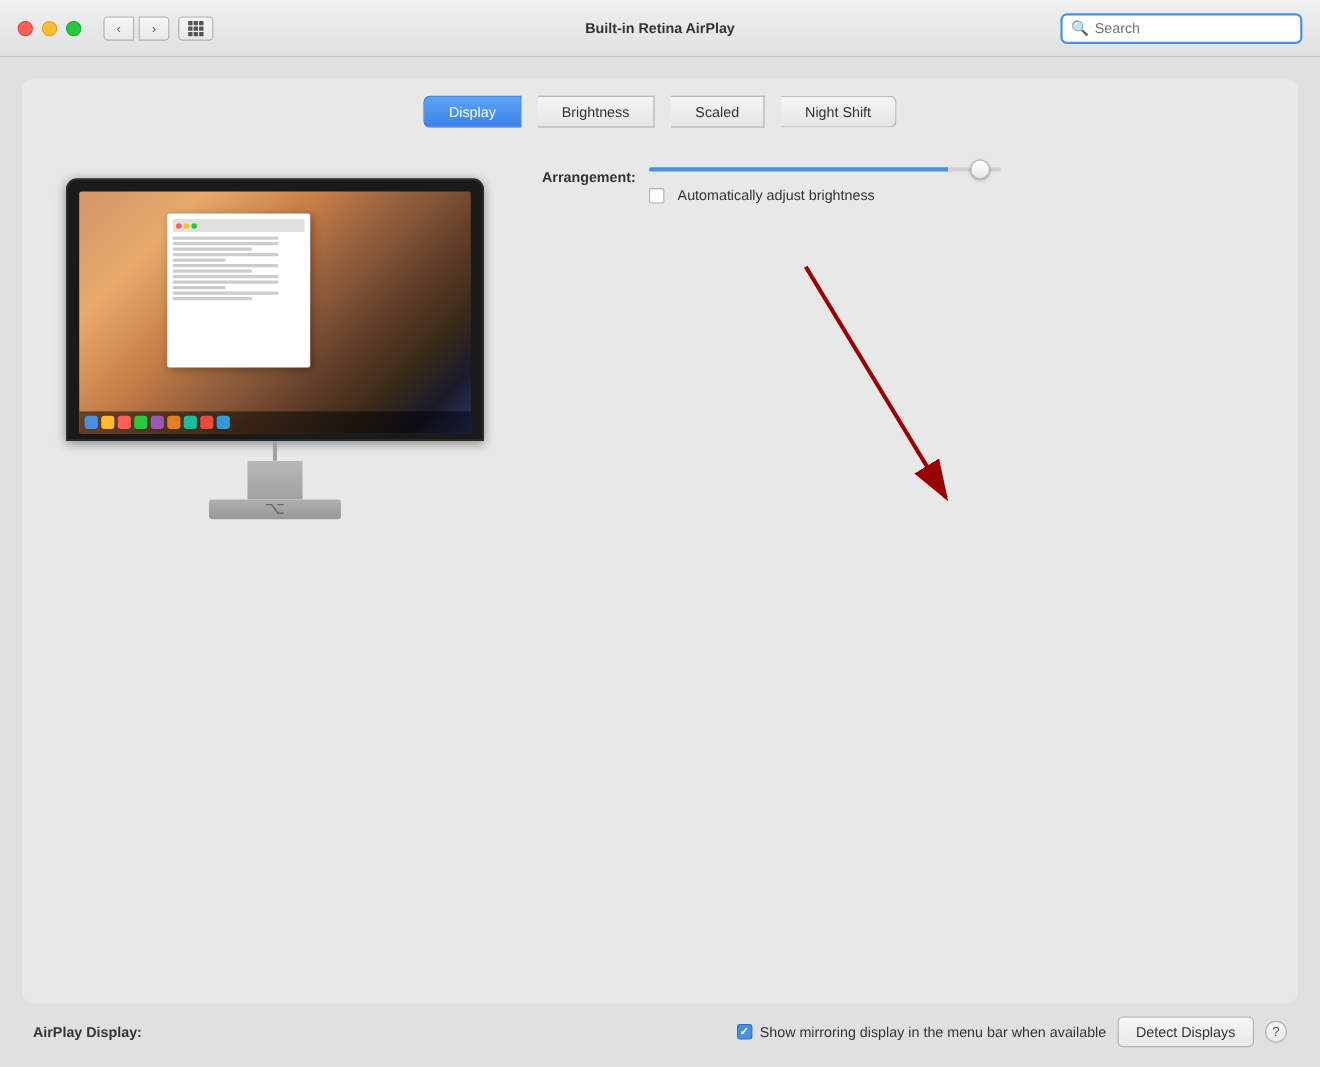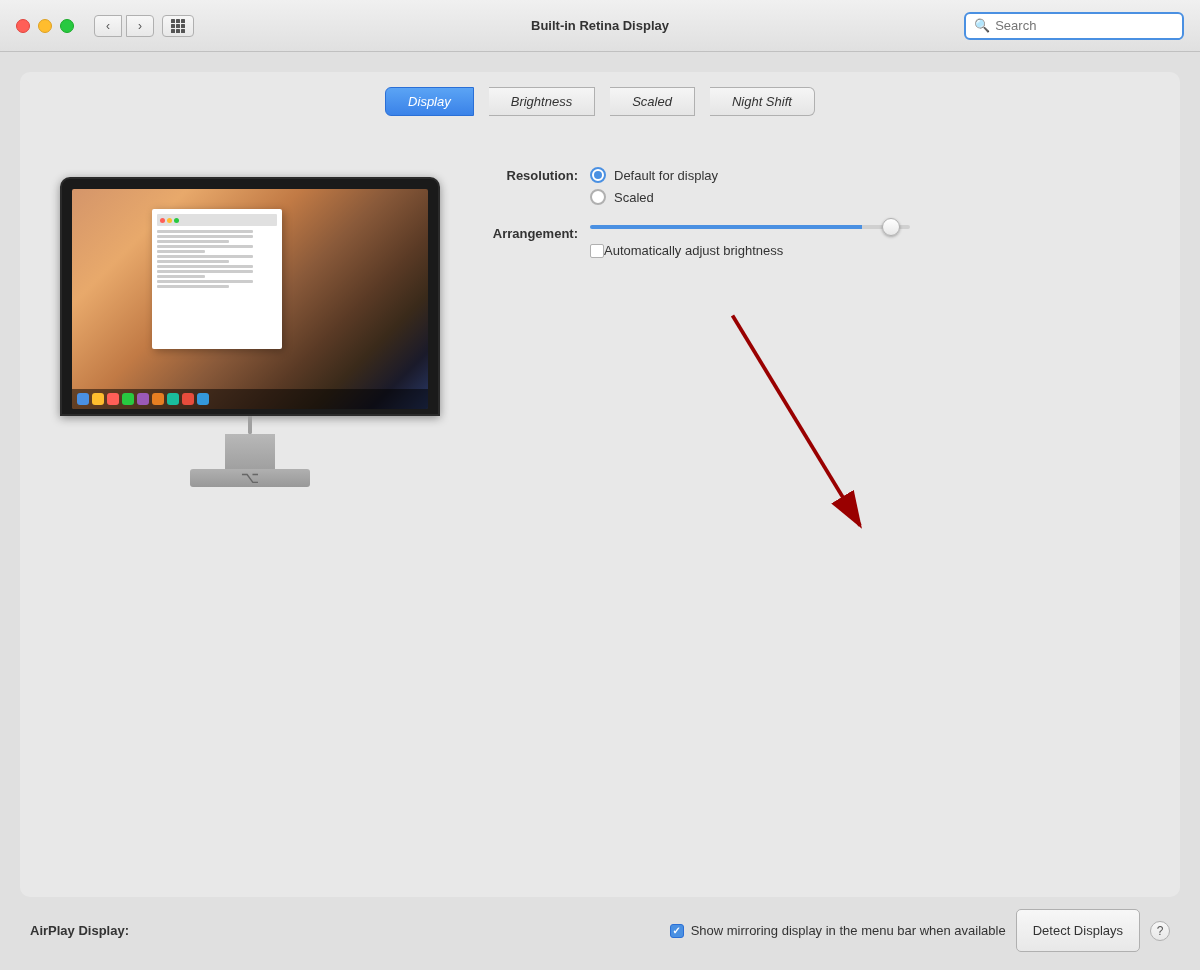--- a/index.html
+++ b/index.html
@@ -131,22 +131,21 @@
       flex: 1;
       display: flex;
       flex-direction: column;
       min-height: 0;
     }
 
     .tabs {
       display: flex;
       justify-content: center;
       gap: 15px;
-      margin-bottom: 31px;
-      font-style: italic;
+      margin-bottom: 16px;
     }
     .tab {
       padding: 6px 22px;
       font-size: 13px;
       border: 1px solid #b0b0b0;
       background: linear-gradient(to bottom, #f5f5f5, #e5e5e5);
       cursor: pointer;
       color: #333;
     }
     .tab:first-child { border-radius: 6px 0 0 6px; }
@@ -353,21 +352,21 @@
       border-radius: 50%;
       background: linear-gradient(to bottom, #ffffff, #e8e8e8);
       border: 1px solid #b0b0b0;
       box-shadow: 0 1px 3px rgba(0,0,0,0.3);
     }
 
     
     .checkbox-row {
       display: flex;
       align-items: center;
-      gap: 0;
+      gap: 12px;
       margin-top: 8px;
     }
     .checkbox {
       width: 14px;
       height: 14px;
       border: 1px solid #b0b0b0;
       background: white;
       border-radius: 2px;
     }
     .checkbox-label {
@@ -441,21 +440,21 @@
     }
 
     .detect-btn {
       background: linear-gradient(to bottom, #f7f7f7, #e8e8e8);
       border: 1px solid #b0b0b0;
       border-radius: 5px;
       padding: 0 16px;
       font-size: 13px;
       color: #333;
       cursor: pointer;
-      height: 43px;
+      height: 28px;
       display: flex;
       align-items: center;
     }
     .help-btn {
       width: 20px;
       height: 20px;
       border-radius: 50%;
       border: 1px solid #b0b0b0;
       background: linear-gradient(to bottom, #f7f7f7, #e8e8e8);
       display: flex;
@@ -510,21 +509,21 @@
         <div class="grid-dot"></div>
         <div class="grid-dot"></div>
       <div class="grid-dot"></div>
         <div class="grid-dot"></div>
         <div class="grid-dot"></div>
       <div class="grid-dot"></div>
         <div class="grid-dot"></div>
         <div class="grid-dot"></div>
     </div>
   </div>
-  <div class="title-text">Built-in Retina Display</div>
+  <div class="title-text">Built-in Retina AirPlay</div>
   <div class="search-box">
     <span class="search-icon-svg">🔍</span>
     <input class="search-input" type="text" placeholder="Search" style="">
   </div>
 </div>
 
 <div class="main-content">
   <div class="tab-panel-container">
 
     <div class="tabs">
@@ -578,35 +577,20 @@
           </div>
           <div class="monitor-stand-neck"></div>
           <div class="monitor-stand-base">
             <div style="text-align:center; font-size:16px; color:#666; line-height:18px;">⌥</div>
           </div>
         </div>
       </div>
 
       <div class="settings-panel">
 
-        <div class="setting-row">
-          <div class="setting-label">Resolution:</div>
-          <div class="setting-controls">
-            <div class="radio-option">
-              <div class="radio-circle selected">
-                <div class="radio-inner"></div>
-              </div>
-              <span class="radio-label">Default for display</span>
-            </div>
-            <div class="radio-option">
-              <div class="radio-circle"></div>
-              <span class="radio-label">Scaled</span>
-            </div>
-          </div>
-        </div>
 
         <div class="setting-row">
           <div class="setting-label">Arrangement:</div>
           <div class="setting-controls">
             <div class="brightness-row">
               <div class="slider-track">
                 <div class="slider-thumb"></div>
               </div>
             </div>
             <div class="checkbox-row">

